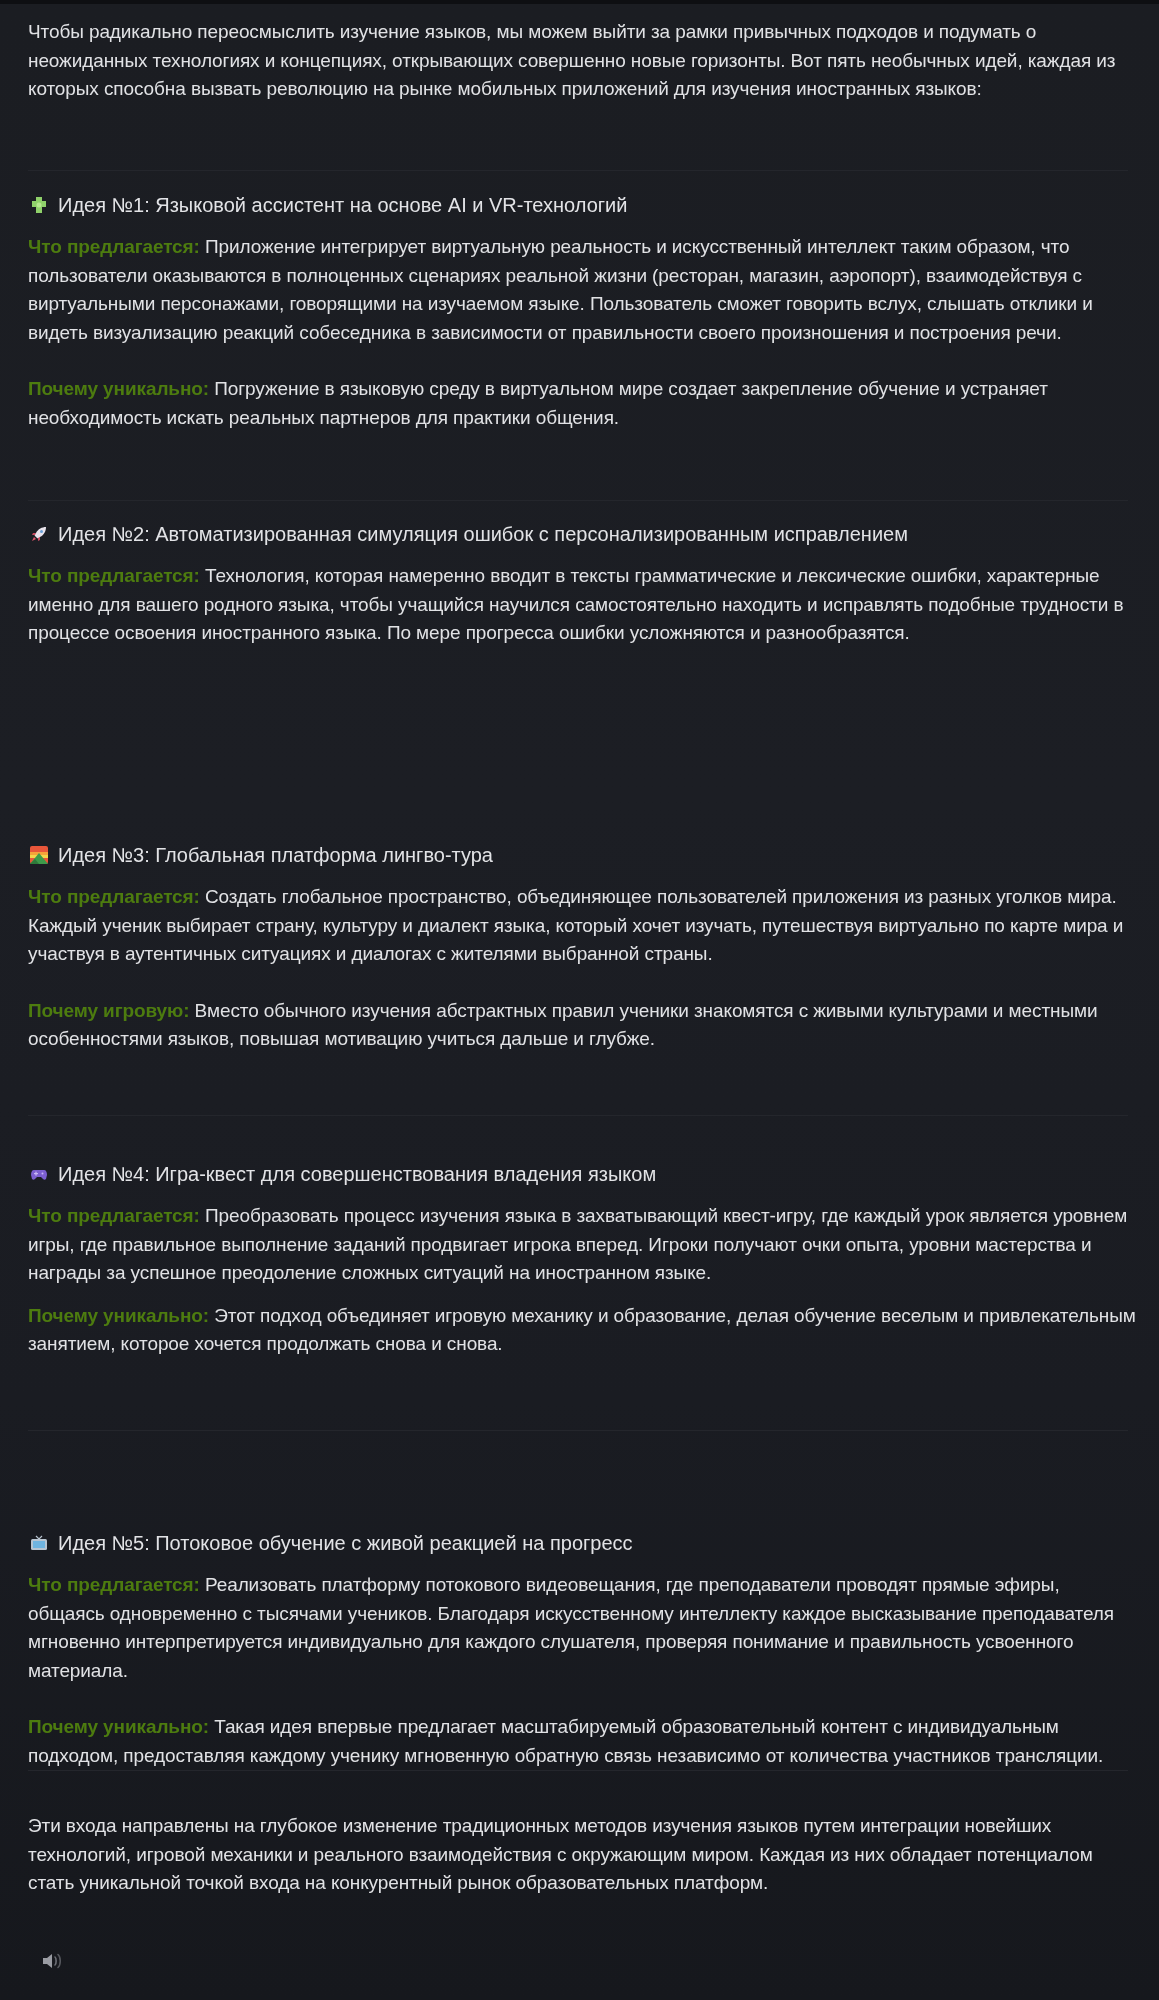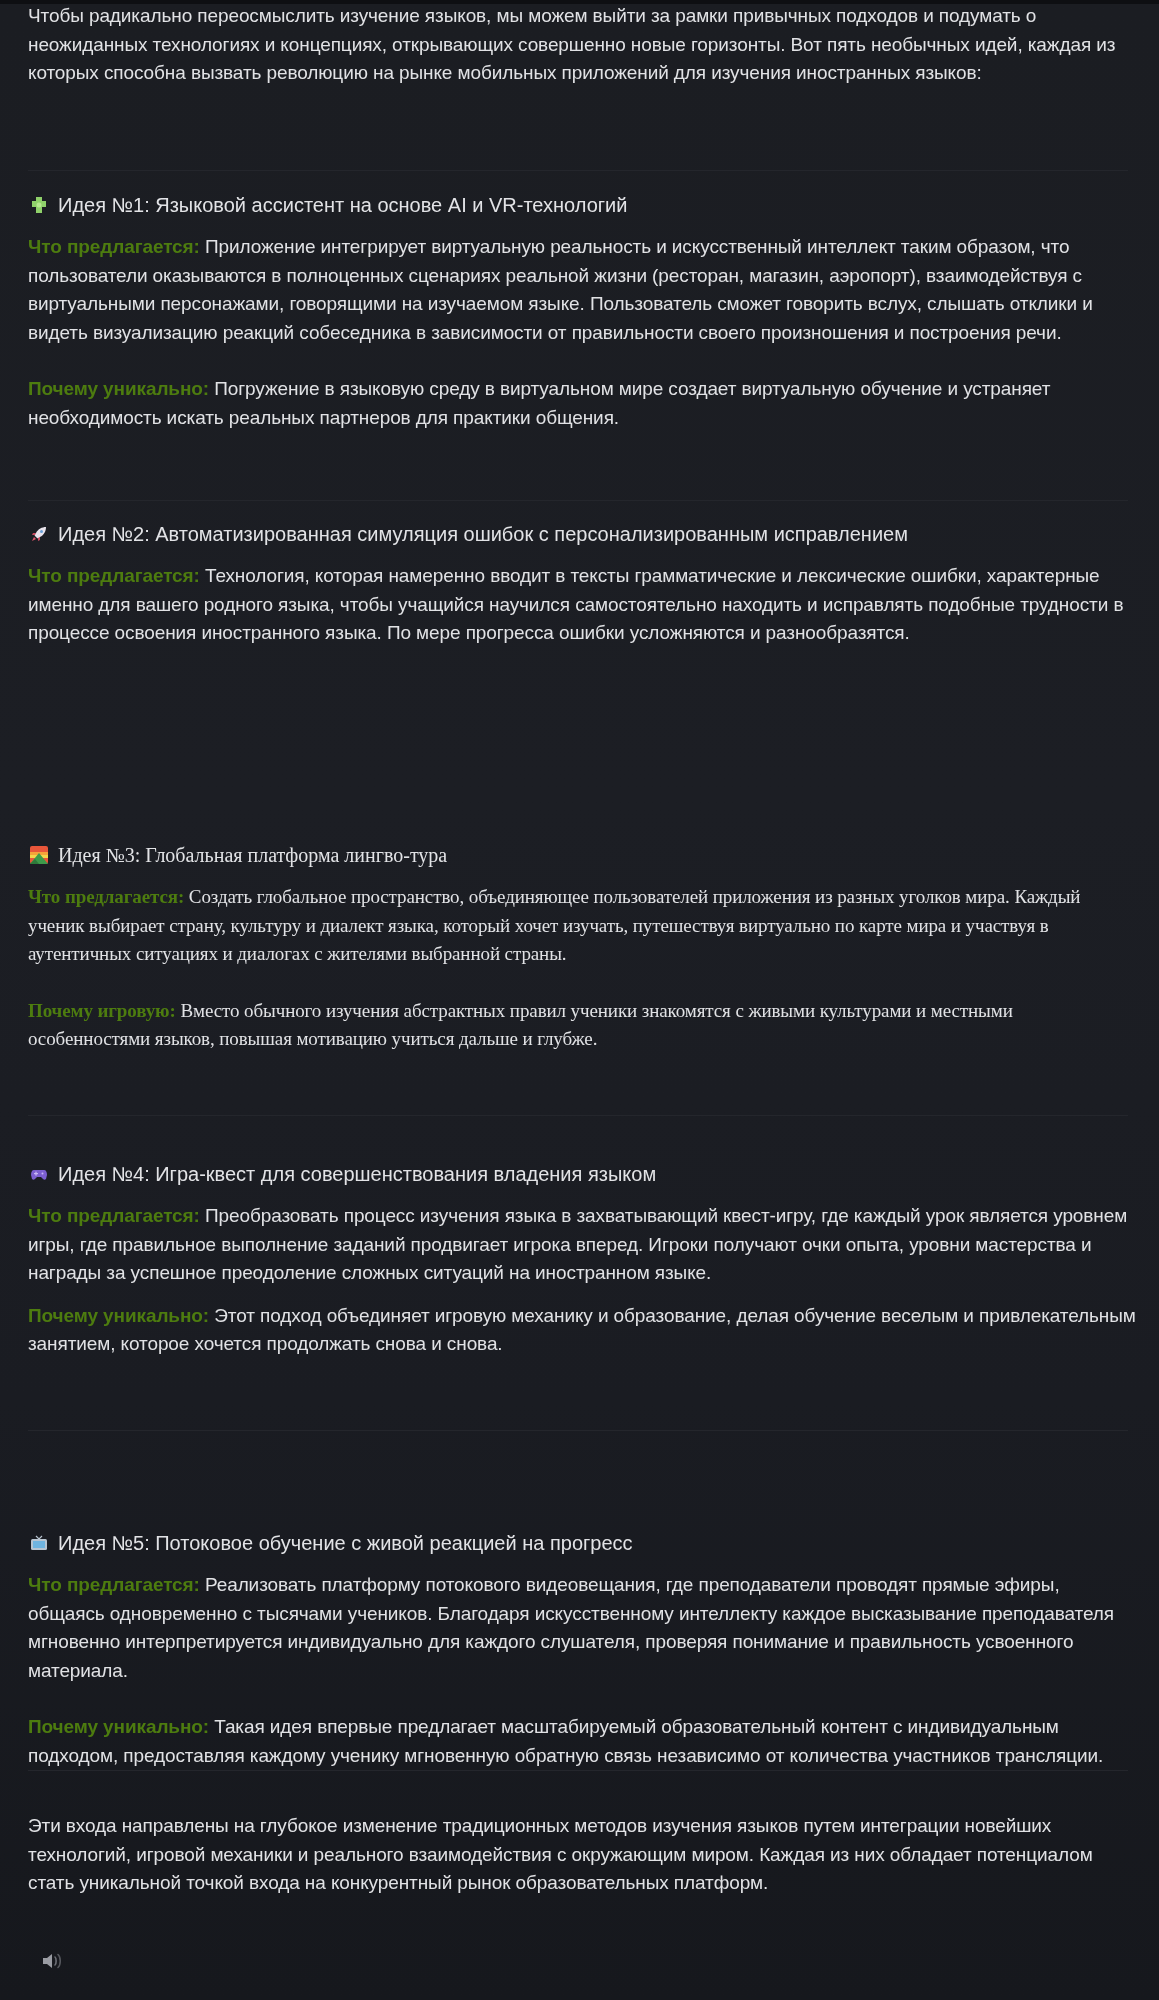--- a/index.html
+++ b/index.html
@@ -19,21 +19,21 @@
     }
     .top-edge {
       position: absolute;
       top: 0; left: 0; right: 0;
       height: 4px;
       background: #0e0f12;
     }
     .message {
       position: absolute;
       left: 28px;
-      top: 2px;
+      top: 18px;
       width: 1110px;
     }
     p {
       margin: 0;
       letter-spacing: -0.1px;
     }
     .intro {
       margin-bottom: 0;
     }
     .hr {
@@ -109,21 +109,21 @@
         <path d="M6 1h6v4h4v6h-4v6H6v-6H2V5h4z" fill="#8fd16a"></path>
         <circle cx="9" cy="9" r="2.5" fill="#b7e890"></circle>
       </svg>
     </span>
     <span>Идея №1: Языковой ассистент на основе AI и VR-технологий</span>
   </div>
   <p class="para">
     <span class="label">Что предлагается:</span><span class="body-text"> Приложение интегрирует виртуальную реальность и искусственный интеллект таким образом, что пользователи оказываются в полноценных сценариях реальной жизни (ресторан, магазин, аэропорт), взаимодействуя с виртуальными персонажами, говорящими на изучаемом языке. Пользователь сможет говорить вслух, слышать отклики и видеть визуализацию реакций собеседника в зависимости от правильности своего произношения и построения речи.</span>
   </p>
   <p class="para-gap">
-    <span class="label">Почему уникально:</span><span class="body-text"> Погружение в языковую среду в виртуальном мире создает виртуальную обучение и устраняет необходимость искать реальных партнеров для практики общения.</span>
+    <span class="label">Почему уникально:</span><span class="body-text"> Погружение в языковую среду в виртуальном мире создает закрепление обучение и устраняет необходимость искать реальных партнеров для практики общения.</span>
   </p>
 </div>
 
 <div style="position:absolute; left:28px; top:500px;" class="hr"></div>
 
 <div class="idea" style="top:520px;">
   <div class="idea-title">
     <span class="idea-icon">
       <svg width="18" height="18" viewBox="0 0 18 18">
         <path d="M16 2c-4 0-8 2-10 6l-2 1 1 2 2 2 2 1 1-2c4-2 6-6 6-10z" fill="#e8e3ec"></path>
@@ -132,21 +132,21 @@
         <path d="M6 8L3 8 2 10l3 0z M10 12l0 3-2 1 0-3z" fill="#c84a60"></path>
       </svg>
     </span>
     <span>Идея №2: Автоматизированная симуляция ошибок с персонализированным исправлением</span>
   </div>
   <p class="para">
     <span class="label">Что предлагается:</span><span class="body-text"> Технология, которая намеренно вводит в тексты грамматические и лексические ошибки, характерные именно для вашего родного языка, чтобы учащийся научился самостоятельно находить и исправлять подобные трудности в процессе освоения иностранного языка. По мере прогресса ошибки усложняются и разнообразятся.</span>
   </p>
 </div>
 
-<div class="idea" style="top:841px;font-family:Liberation Serif, serif;">
+<div class="idea" style="top:841px;">
   <div class="idea-title">
     <span class="idea-icon">
       <svg width="18" height="18" viewBox="0 0 18 18">
         <rect x="0" y="0" width="18" height="18" rx="2" fill="#e8563a"></rect>
         <rect x="0" y="6" width="18" height="4" fill="#f5a33a"></rect>
         <rect x="0" y="9" width="18" height="3" fill="#f3d54a"></rect>
         <path d="M0 18L9 7l9 11z" fill="#3e9a4a"></path>
         <path d="M0 18l5-5 4 5z" fill="#2e7a3a"></path>
       </svg>
     </span>

